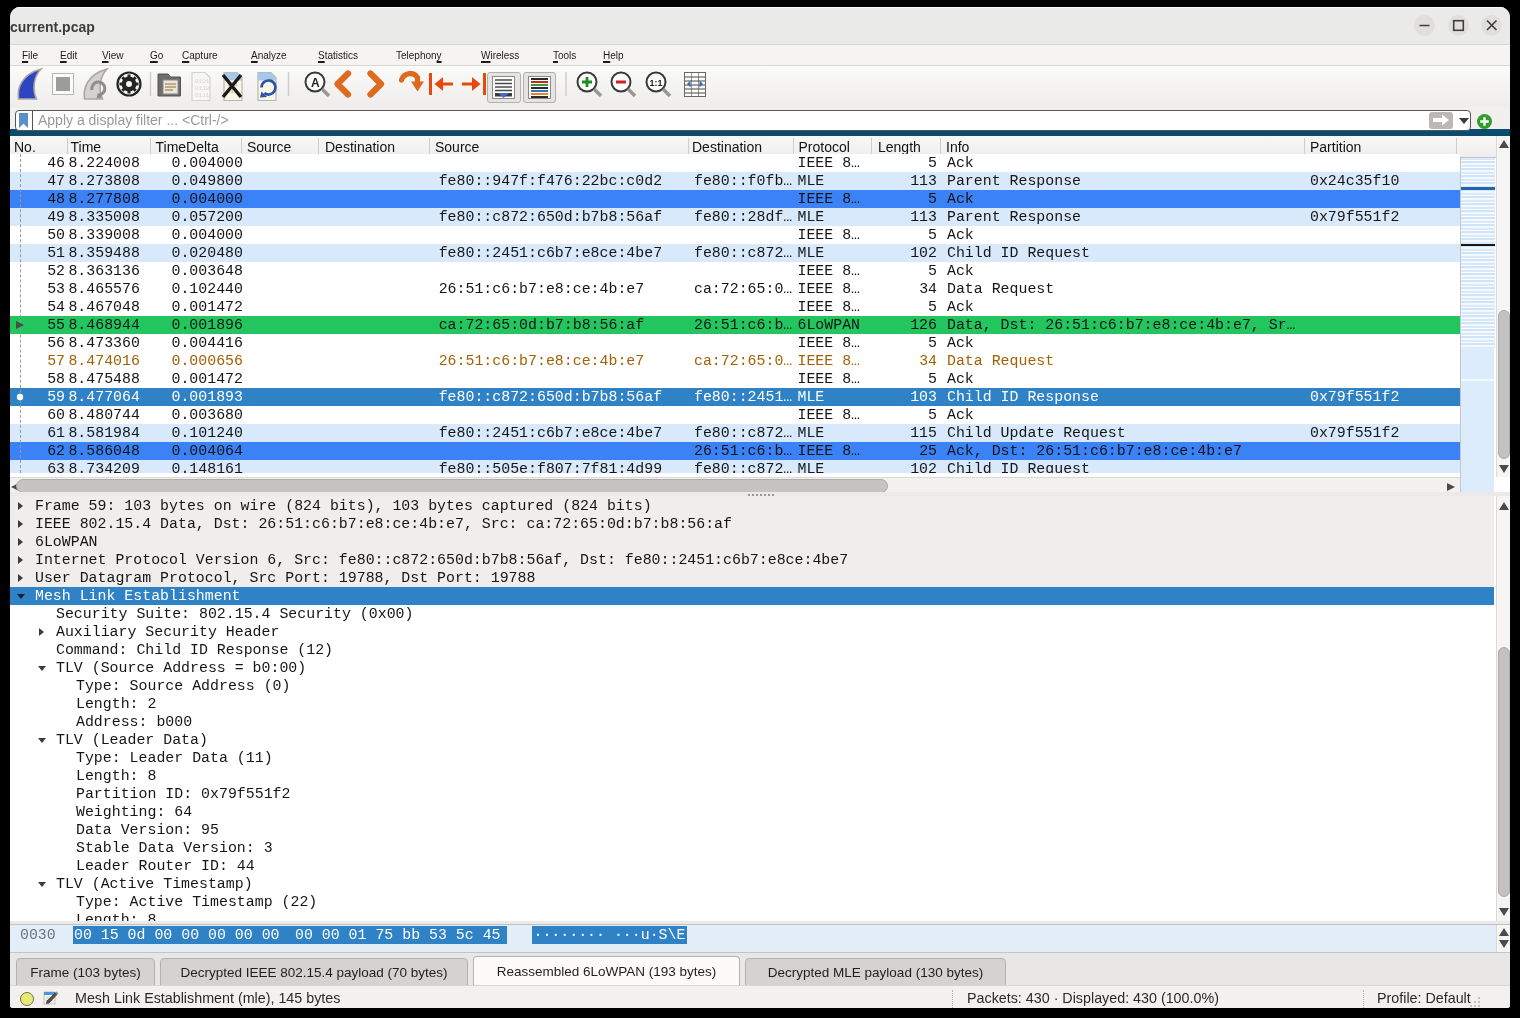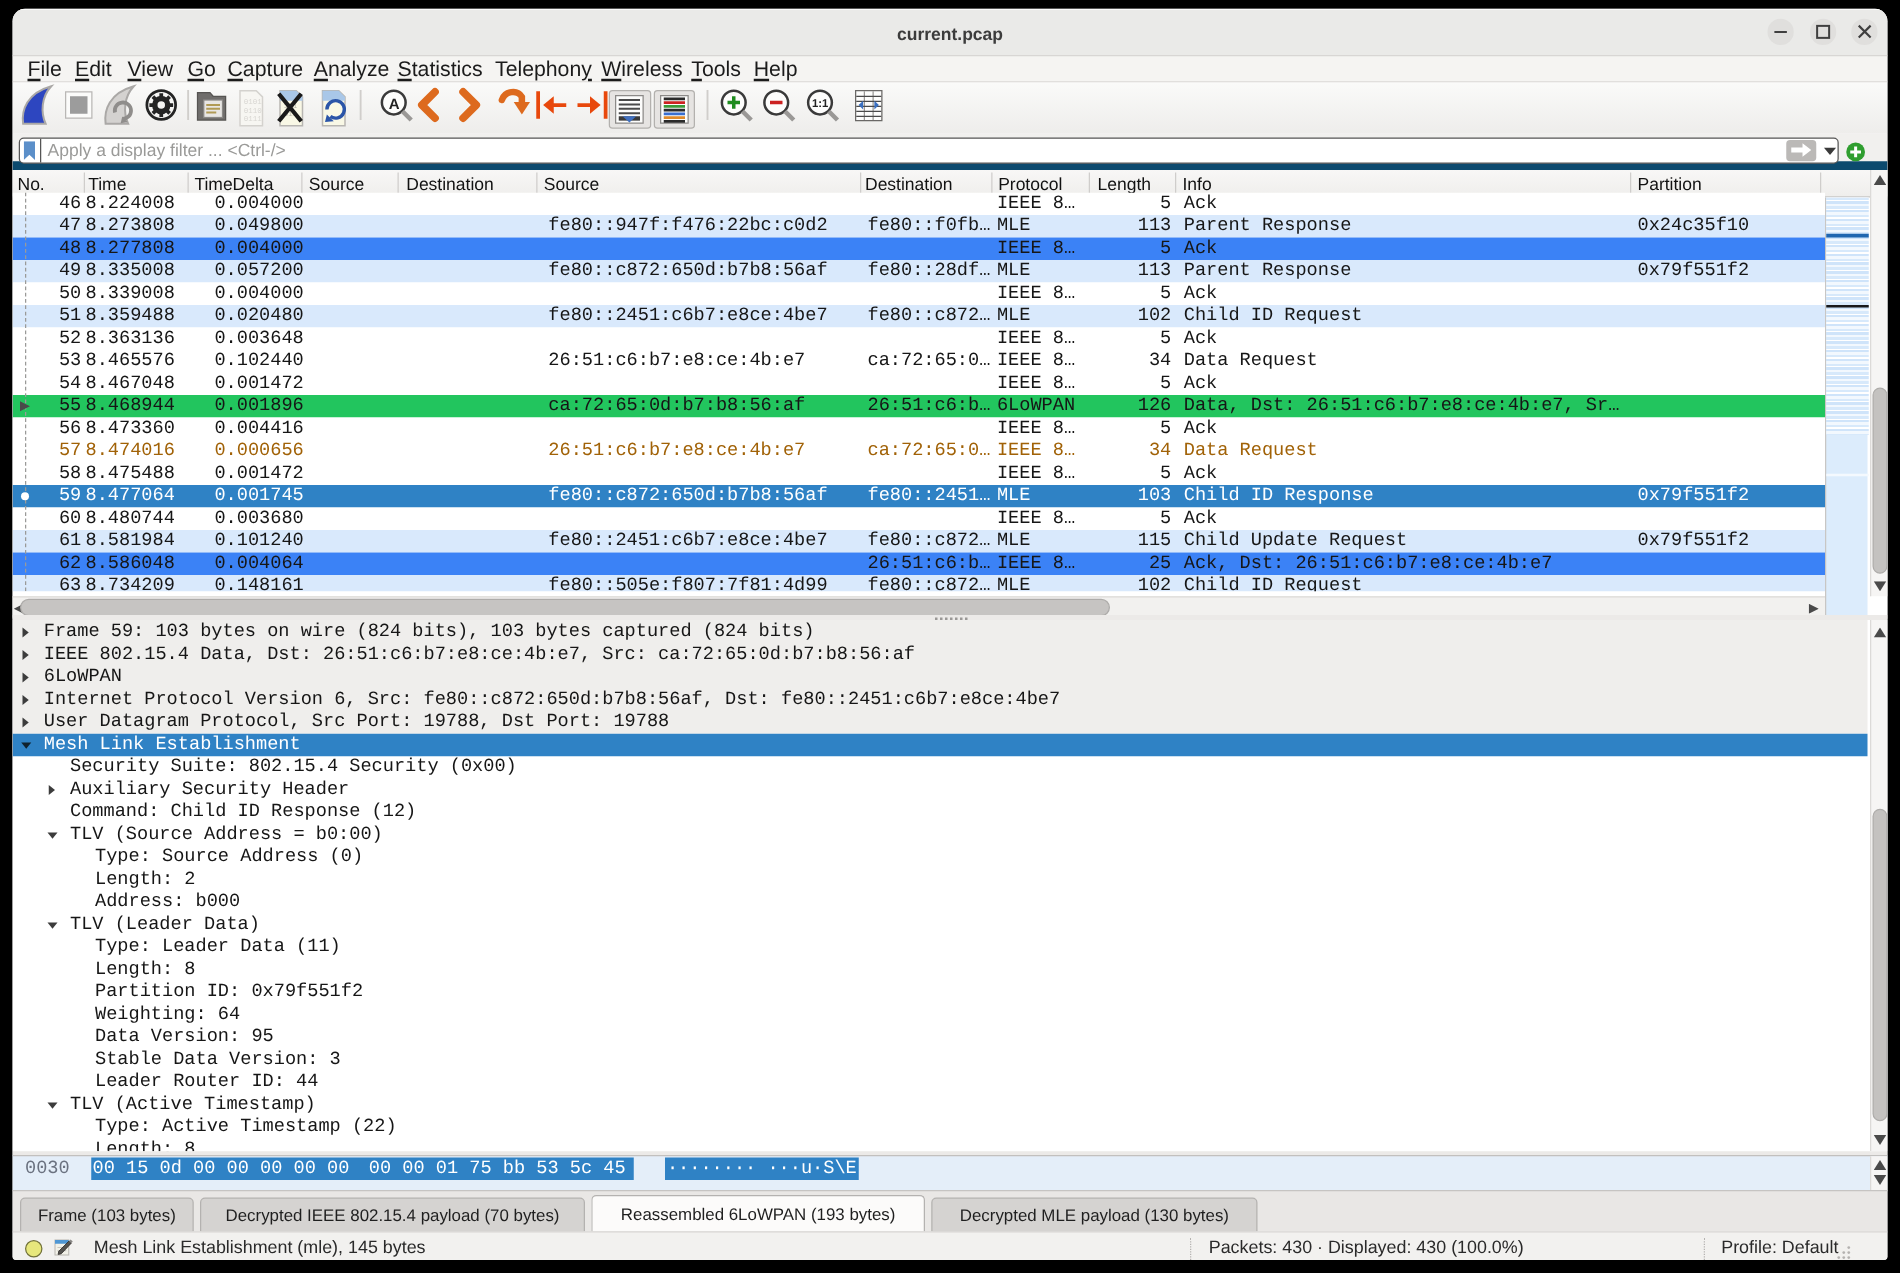--- a/index.html
+++ b/index.html
@@ -6,33 +6,33 @@
 body{font-family:"Liberation Sans",sans-serif}
 #win{position:absolute;left:10px;top:7px;width:1500px;height:1000.5px;background:#fff;
  border-radius:10px 10px 3px 3px;overflow:hidden}
 .abs{position:absolute}
 .mono{font:14.9px "Liberation Mono",monospace;color:#161616;white-space:pre}
 .row{position:absolute;left:0;width:1486px;height:18px;line-height:18px}
 .cell{position:absolute;top:0;height:18px;line-height:18px;white-space:pre}
 .r{text-align:right}
 .hdrlbl{position:absolute;top:0;height:22px;line-height:22px;font-size:14px;color:#121212}
 .sep{position:absolute;top:2px;width:1px;height:18px;background:#cfcdcb}
-.mi{position:absolute;top:0;height:22px;line-height:21px;font-size:17px;color:#1b1b1b}
+.mi{position:absolute;top:0;height:22px;line-height:21px;font-size:10px;color:#1b1b1b}
 .mi u{text-decoration-thickness:1.5px;text-underline-offset:2px}
 .tri-r{position:absolute;width:0;height:0;border-left:5px solid #3c3c3c;border-top:4px solid transparent;border-bottom:4px solid transparent}
 .tri-d{position:absolute;width:0;height:0;border-top:5px solid #3c3c3c;border-left:4px solid transparent;border-right:4px solid transparent}
 .tb{position:absolute;top:6px;height:31px;border:1px solid #b3b1ae;border-radius:3px;background:#e6e4e2}
 .tab{position:absolute;height:28px;line-height:27px;text-align:center;font-size:13.5px;color:#1f1f1f;
  background:#d5d3d1;border:1px solid #b4b2b0;border-radius:4px 4px 0 0}
 .dotsep{position:absolute;width:0;border-left:1px dotted #b5b3b1;height:18px}
 </style></head><body>
 <div id="win">
 
 <div class="abs" style="left:0;top:0;width:1500px;height:37px;background:#eaeae8;border-top:1px solid #fbfbfa"></div>
-<div class="abs" style="left:0;top:12px;width:1500px;height:16px;text-align:center;font-size:14px;font-weight:bold;color:#3c3c3c;line-height:16px">current.pcap</div>
+<div class="abs" style="left:0;top:12px;width:1500px;height:16px;font-size:14px;font-weight:bold;color:#3c3c3c;line-height:16px">current.pcap</div>
 <div class="abs" style="left:1404.0px;top:7.5px;width:21px;height:21px;border-radius:50%;background:#e0dfdd"></div>
 <div class="abs" style="left:1437.5px;top:7.5px;width:21px;height:21px;border-radius:50%;background:#e0dfdd"></div>
 <div class="abs" style="left:1471.0px;top:7.5px;width:21px;height:21px;border-radius:50%;background:#e0dfdd"></div>
 
 <svg class="abs" style="left:1404px;top:0" width="96" height="37" viewBox="0 0 96 37">
  <line x1="5.5" y1="18.5" x2="15.5" y2="18.5" stroke="#3f3f3f" stroke-width="1.6"></line>
  <rect x="39.7" y="13.7" width="9.6" height="9.6" fill="none" stroke="#3f3f3f" stroke-width="1.6"></rect>
  <path d="M73 13.5 L82.5 23 M82.5 13.5 L73 23" stroke="#3f3f3f" stroke-width="1.7" fill="none"></path>
 </svg>
 <div class="abs" style="left:0;top:37px;width:1500px;height:22px;background:#f5f4f2;border-top:1px solid #d8d6d4;border-bottom:1px solid #dad8d6">
@@ -341,21 +341,21 @@
 <span class="cell r" style="left:0;width:55px">58</span>
 <span class="cell" style="left:58.4px">8.475488</span>
 <span class="cell r" style="left:100px;width:133px">0.001472</span>
 <span class="cell" style="left:787.5px">IEEE 8…</span>
 <span class="cell r" style="left:860px;width:67px">5</span>
 <span class="cell" style="left:937px">Ack</span>
 </div>
 <div class="row" style="top:234px;width:1450px;background:#2f82c5;color:#fff">
 <span class="cell r" style="left:0;width:55px">59</span>
 <span class="cell" style="left:58.4px">8.477064</span>
-<span class="cell r" style="left:100px;width:133px">0.001745</span>
+<span class="cell r" style="left:100px;width:133px">0.001893</span>
 <span class="cell" style="left:428.7px">fe80::c872:650d:b7b8:56af</span>
 <span class="cell" style="left:684px">fe80::2451…</span>
 <span class="cell" style="left:787.5px">MLE</span>
 <span class="cell r" style="left:860px;width:67px">103</span>
 <span class="cell" style="left:937px">Child ID Response</span>
 <span class="cell" style="left:1300px">0x79f551f2</span>
 </div>
 <div class="row" style="top:252px;width:1450px;background:#ffffff;color:#161616">
 <span class="cell r" style="left:0;width:55px">60</span>
 <span class="cell" style="left:58.4px">8.480744</span>

